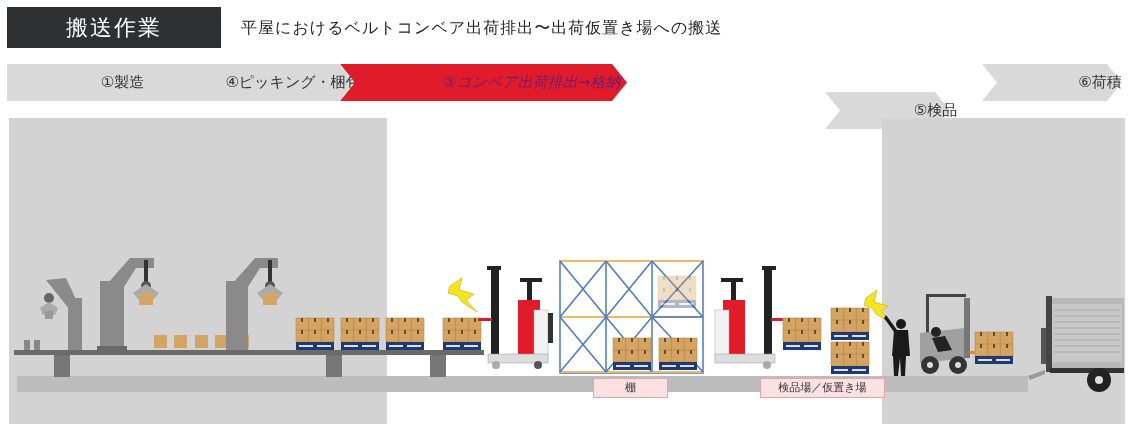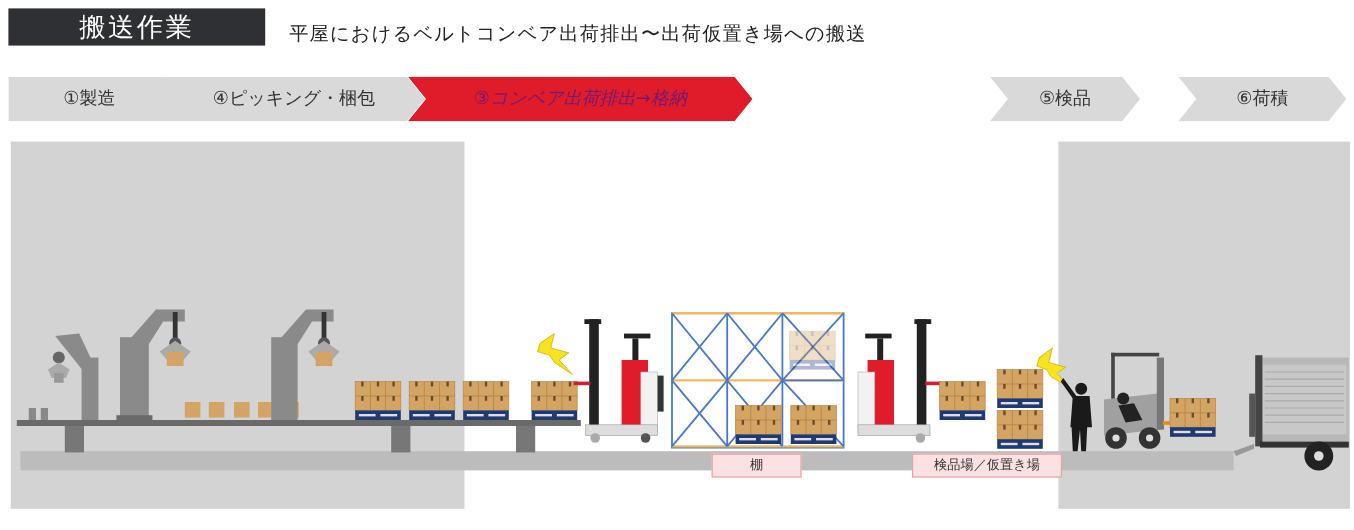--- a/index.html
+++ b/index.html
@@ -1,31 +1,31 @@
 <!DOCTYPE html>
 <html><head>
 <meta charset="utf-8">
 <style>
   * { box-sizing: border-box; margin: 0; padding: 0; }
   html, body { width: 1128px; height: 442px; background: #ffffff; overflow: hidden; }
   body { position: relative; font-family: "DejaVu Sans", "Liberation Sans", sans-serif; }
 
   .header { position: absolute; left: 0; top: 0; width: 1128px; height: 60px; }
   .tag {
-    position: absolute; left: 7px; top: 7px; width: 214px; height: 31px;
+    position: absolute; left: 7px; top: 7px; width: 214px; height: 41px;
     background: #2e3033; color: #ffffff; font-size: 22px; letter-spacing: 2px;
     display: flex; align-items: center; justify-content: center;
   }
   .title {
     position: absolute; left: 241px; top: 10px; height: 36px; line-height: 36px;
     font-size: 16px; color: #222222; letter-spacing: 1px; white-space: nowrap;
   }
 
   .steps { position: absolute; left: 0; top: 64px; width: 1128px; height: 37px; }
-  .step { position: absolute; top: 0; height: 37px; }
+  .step { position: absolute; top: 0; height: 37px; padding-left: 48px; }
   .step svg { position: absolute; left: 0; top: 0; }
   .step .lbl {
     position: absolute; top: 0; height: 37px; line-height: 37px;
     font-size: 15px; white-space: nowrap; text-align: center; width: 100%;
   }
   .step.inactive .lbl { color: #333333; }
   .step.active .lbl { color: #701a75; font-style: italic; }
 
   .scene { position: absolute; left: 0; top: 118px; width: 1128px; height: 324px; }
   .panel-gray { position: absolute; background: #d3d3d3; }
@@ -59,21 +59,21 @@
   </div>
 
   <div class="step active" style="left:340px;width:287px;">
     <svg width="287" height="37">
         <polygon points="0,0 272,0 287,18.5 272,37 0,37 15,18.5" fill="#e01b2a"></polygon>
       </svg>
     <div class="lbl">③コンベア出荷排出→格納</div>
   </div>
 
 
-  <div class="step inactive" style="left:825px;width:125px;">
+  <div class="step inactive" style="left:825px;width:125px;margin-top:28px;">
     <svg width="125" height="37">
         <polygon points="0,0 110,0 125,18.5 110,37 0,37 15,18.5" fill="#d9d9d9"></polygon>
       </svg>
     <div class="lbl">⑤検品</div>
   </div>
 
   <div class="step inactive" style="left:982px;width:140px;">
     <svg width="140" height="37">
         <polygon points="0,0 125,0 140,18.5 125,37 0,37 15,18.5" fill="#d9d9d9"></polygon>
       </svg>

